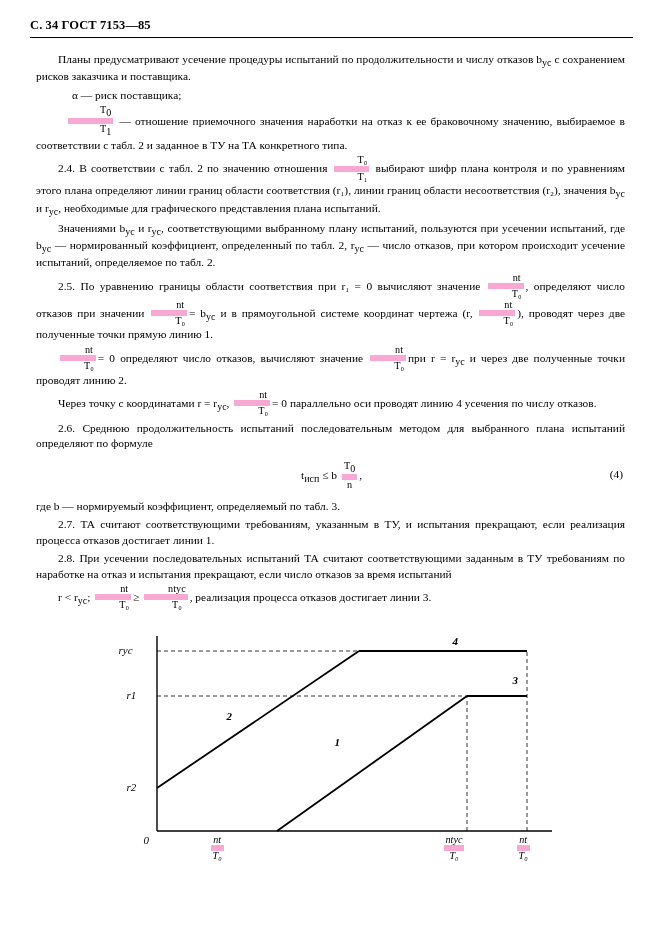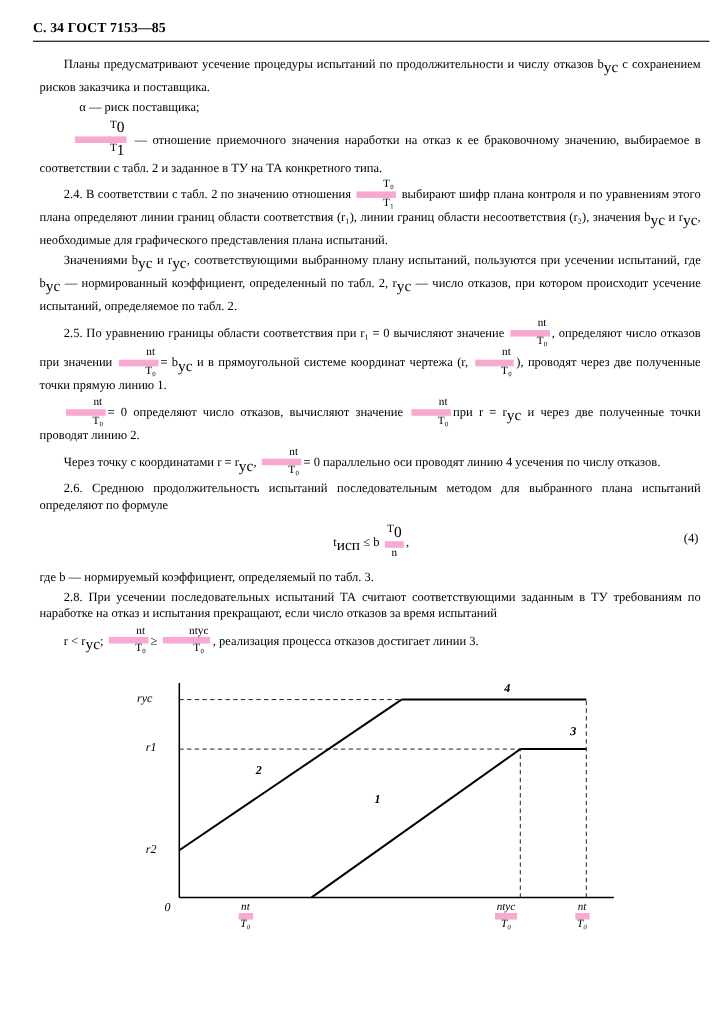--- a/index.html
+++ b/index.html
@@ -13,21 +13,21 @@
     font-family: "Liberation Serif", serif;
     color: #000000;
     position: relative;
     overflow: hidden;
   }
   .page {
     position: relative;
     width: 661px;
     height: 772px;
     box-sizing: border-box;
-    padding: 18px 16px 10px 30px;
+    padding: 18px 28px 10px 30px;
   }
   .header-line {
     font-size: 12.5px;
     font-weight: bold;
     letter-spacing: 0.1px;
     margin: 0 0 4px 0;
     white-space: nowrap;
   }
   .rule {
     border: none;
@@ -38,21 +38,21 @@
   .body-text {
     font-size: 11.4px;
     line-height: 1.35;
     text-align: justify;
     margin: 0 0 3px 0;
     padding: 0 8px 0 6px;
   }
   .indent {
     text-indent: 22px;
   }
-  .sub { font-size: 14px; vertical-align: -0.28em; }
+  .sub { font-size: 10px; vertical-align: -0.28em; }
 
   
   .frac {
     display: inline-block;
     vertical-align: middle;
     text-align: center;
     font-size: 10.2px;
     line-height: 1.02;
     margin: 0 2px;
     position: relative;
@@ -182,20 +182,24 @@
     <span>b</span>
     <span class="frac">
       <span class="num">T<span class="sub">0</span></span>
       <span class="den">n</span>
     </span><span>,</span>
     <span class="formula-num">(4)</span>
   </div>
 
   <p class="body-text">где b — нормируемый коэффициент, определяемый по табл. 3.</p>
 
+  <p class="body-text indent">
+    <span>2.7.</span>
+    <span>ТА считают соответствующими требованиям, указанным в ТУ, и испытания прекращают, если реализация процесса отказов достигает линии 1.</span>
+  </p>
 
   <p class="body-text indent">
     <span>2.8.</span>
     <span>При усечении последовательных испытаний ТА считают соответствующими заданным в ТУ требованиям по наработке на отказ и испытания прекращают, если число отказов за время испытаний</span>
   </p>
 
   <p class="body-text indent">
     <span>r &lt; r</span><span class="sub">ус</span><span>;</span>
     <span class="frac">
       <span class="num">nt</span>

